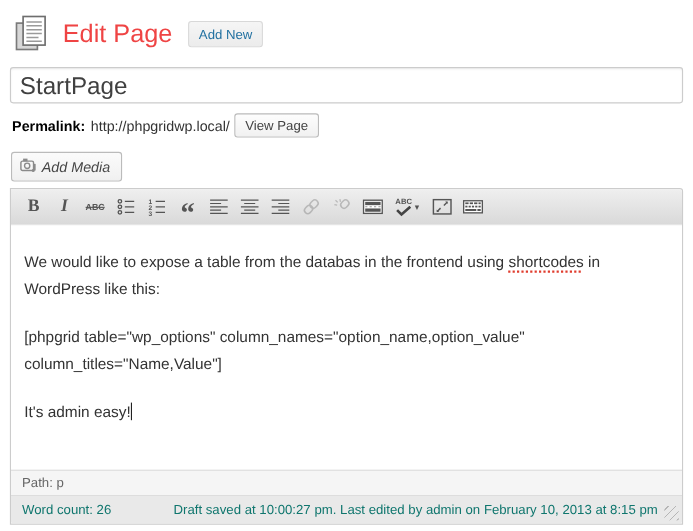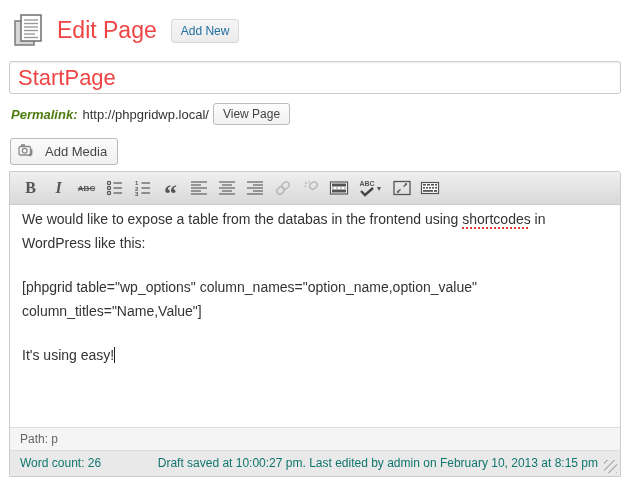--- a/index.html
+++ b/index.html
@@ -18,44 +18,44 @@
   .add-new-btn {
     margin-left:4px; margin-top:1px;
     font-size:12px; color:#2271a1; text-decoration:none;
     background:linear-gradient(#f5f5f5,#ececec);
     border:1px solid #d8d8d8; border-radius:3px;
     padding:4px 9px; cursor:pointer; font-family:inherit;
   }
   
   .title-input {
     display:block; width:100%; margin-top:11px;
-    font-family:inherit; font-size:22px; color:#ef4444;
+    font-family:inherit; font-size:22px; color:#404040;
     padding:4px 8px; height:33px;
     border:1px solid #ccc; border-radius:3px;
     box-shadow:inset 0 1px 2px rgba(0,0,0,.07);
     outline:none; background:#fff;
   }
   
   .permalink-row { display:flex; align-items:center; margin:9px 0 0 2px; font-size:13px; color:#333; }
-  .permalink-label { font-weight:bold; color:#4d7c0f; margin-right:5px;font-style:italic; }
+  .permalink-label { font-weight:bold; color:#000000; margin-right:5px; }
   .permalink-url { margin-right:4px; }
   .view-page-btn {
     font-size:12px; color:#444; font-family:inherit;
     background:linear-gradient(#fdfdfd,#f1f1f1);
     border:1px solid #bbb; border-radius:3px;
     padding:3px 9px; cursor:pointer;
   }
   
   .media-tabs-row { display:flex; justify-content:space-between; align-items:flex-end; margin-top:13px; }
   .add-media-btn {
-    display:flex; align-items:center; gap:11px; margin-bottom:6px; margin-left:1px;
+    display:flex; align-items:center; gap:4px; margin-bottom:6px; margin-left:1px;
     font-size:13px; color:#464646; font-family:inherit;
     background:linear-gradient(#fbfbfb,#f0f0f0);
     border:1px solid #bbb; border-radius:3px;
-    padding:4px 10px 4px 7px; cursor:pointer;
+    padding:4px 10px 4px 7px; cursor:pointer;font-style:italic;
   }
   .editor-tabs { display:flex; gap:3px; margin-right:1px; }
   .tab {
     font-size:13px; padding:5px 9px 6px 9px; cursor:pointer;
     border-radius:3px 3px 0 0; position:relative; z-index:3; margin-bottom:-1px;
   }
   .tab-active { background:#eeeeee; border:1px solid #ccc; border-bottom:none; color:#333; padding-bottom:7px; }
   .tab-inactive { background:#ebebeb; border:1px solid #e6e6e6; border-bottom:none; color:#999; }
   
   .editor-wrap { border:1px solid #ccc; border-radius:0 3px 0 0; background:#fff; position:relative; z-index:2; }
@@ -74,21 +74,21 @@
   .glyph-b { font-family:"Liberation Serif", serif; font-weight:bold; font-size:16px; color:#555; }
   .glyph-i { font-family:"Liberation Serif", serif; font-style:italic; font-weight:bold; font-size:16px; color:#555; }
   .glyph-abc { font-size:8px; font-weight:bold; text-decoration:line-through; color:#555; letter-spacing:0; }
   .glyph-quote { font-family:"Liberation Serif", serif; font-size:26px; font-weight:bold; color:#555; line-height:10px; margin-top:12px; }
   .spell-wrap { display:flex; flex-direction:column; align-items:center; line-height:1; }
   .spell-abc { font-size:7px; font-weight:bold; color:#555; }
   .spell-caret { font-size:8px; color:#555; margin-left:2px; }
   .mce-btn-split { width:34px; }
   
   .editor-content {
-    height:222px; background:#fff; padding:2px 12px; overflow:hidden;
+    height:222px; background:#fff; padding:21px 12px; overflow:hidden;
     font-size:14px; line-height:24px; color:#333;
   }
   .editor-content p { margin:0 0 20px 0; }
   .p-last { margin-top:22px; }
   .misspelled { text-decoration:underline dotted #e03d2e; text-decoration-thickness:2px; text-underline-offset:3px; }
   .caret { display:inline-block; width:1px; height:16px; background:#222; vertical-align:-3px; }
   
   .path-bar {
     border-top:1px solid #ddd; background:#f5f5f5;
     font-size:12px; color:#666; padding:4px 10px; height:23px;
@@ -305,21 +305,21 @@
               <rect x="14" y="12" width="3" height="1.8"></rect>
           </g>
         </svg>
       </span>
     </button>
   </div>
 
   <div class="editor-content">
     <p><span>We would like to expose a table from the databas in the frontend using </span><span class="misspelled">shortcodes</span><span> in WordPress like this:</span></p>
     <p>[phpgrid table="wp_options" column_names="option_name,option_value" column_titles="Name,Value"]</p>
-    <p class="p-last"><span>It's using easy!</span><span class="caret"></span></p>
+    <p class="p-last"><span>It's admin easy!</span><span class="caret"></span></p>
   </div>
 
   <div class="path-bar">Path: p</div>
 
   <div class="footer-bar">
     <span>Word count: 26</span>
     <span>Draft saved at 10:00:27 pm. Last edited by admin on February 10, 2013 at 8:15 pm</span>
     <span class="resize-grip"></span>
   </div>
 

